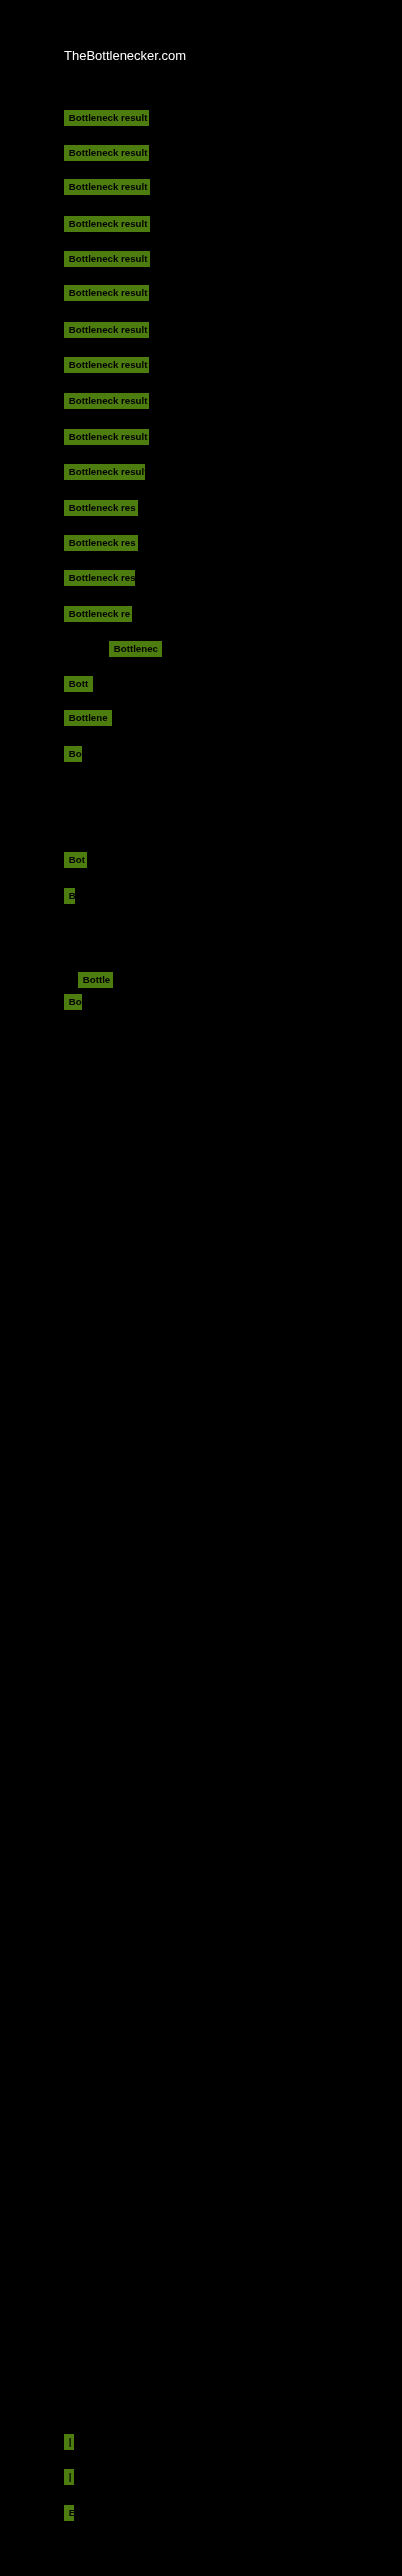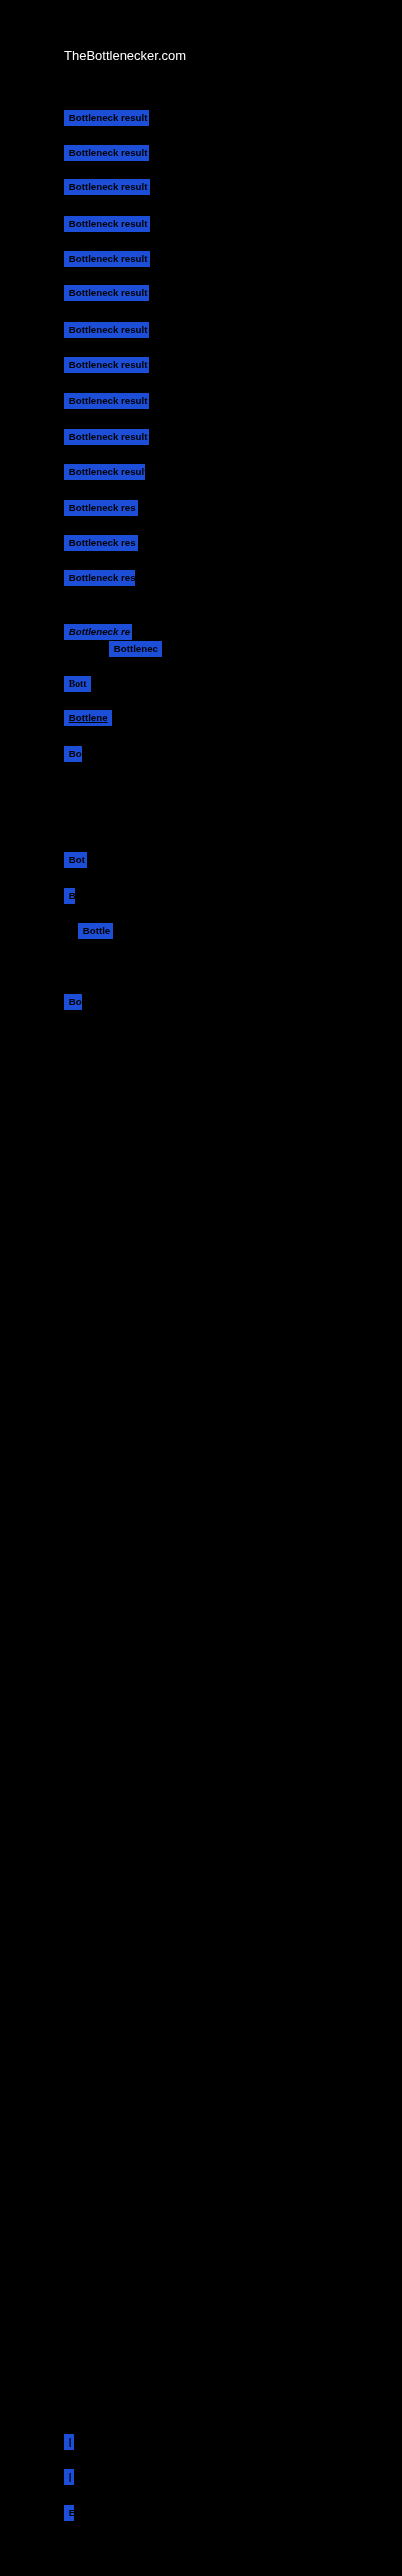--- a/index.html
+++ b/index.html
@@ -15,21 +15,21 @@
       position: relative;
     }
     .site-title {
       color: #ffffff;
       font-size: 13px;
       text-align: center;
       padding: 6.4px 0;
       font-weight: normal;
     }
     .badge {
-      background-color: #1d4ed8;
+      background-color: #4d7c0f;
       color: #000000;
       font-size: 9.7px;
       font-weight: bold;
       padding: 2.4px 4.8px;
       display: inline-block;
       white-space: nowrap;
       overflow: hidden;
     }
     .badge-row {
       position: absolute;
@@ -50,25 +50,25 @@
 <div class="badge-row" style="top: 187px;"><span class="badge" style="max-width: 86px;">Bottleneck result</span></div>
 <div class="badge-row" style="top: 221px;"><span class="badge" style="max-width: 85px;">Bottleneck result</span></div>
 <div class="badge-row" style="top: 258px;"><span class="badge" style="max-width: 85px;">Bottleneck result</span></div>
 <div class="badge-row" style="top: 293px;"><span class="badge" style="max-width: 85px;">Bottleneck result</span></div>
 <div class="badge-row" style="top: 329px;"><span class="badge" style="max-width: 85px;">Bottleneck result</span></div>
 <div class="badge-row" style="top: 365px;"><span class="badge" style="max-width: 85px;">Bottleneck result</span></div>
 <div class="badge-row" style="top: 400px;"><span class="badge" style="max-width: 81px;">Bottleneck result</span></div>
 <div class="badge-row" style="top: 436px;"><span class="badge" style="max-width: 74px;">Bottleneck res</span></div>
 <div class="badge-row" style="top: 471px;"><span class="badge" style="max-width: 74px;">Bottleneck res</span></div>
 <div class="badge-row" style="top: 506px;"><span class="badge" style="max-width: 71px;">Bottleneck res</span></div>
-<div class="badge-row" style="top: 560px; font-style: italic;"><span class="badge" style="max-width: 68px;">Bottleneck re</span></div>
+<div class="badge-row" style="top: 542px;"><span class="badge" style="max-width: 68px;">Bottleneck re</span></div>
 <div class="badge-row" style="top: 577px; padding-left: 45px;"><span class="badge" style="max-width: 53px;">Bottlenec</span></div>
-<div class="badge-row" style="top: 612px;"><span class="badge" style="max-width: 32px; font-family: Liberation Serif, serif;">Bott</span></div>
-<div class="badge-row" style="top: 646px;"><span class="badge" style="max-width: 48px; text-decoration: underline;">Bottlene</span></div>
+<div class="badge-row" style="top: 612px;"><span class="badge" style="max-width: 32px;">Bott</span></div>
+<div class="badge-row" style="top: 646px;"><span class="badge" style="max-width: 48px;">Bottlene</span></div>
 <div class="badge-row" style="top: 682px;"><span class="badge" style="max-width: 17.7px;">Bo</span></div>
 <div class="badge-row" style="top: 788px;"><span class="badge" style="max-width: 22.5px;">Bot</span></div>
 <div class="badge-row" style="top: 824px;"><span class="badge" style="max-width: 11.3px;">B</span></div>
-<div class="badge-row" style="top: 859px; padding-left: 14px;"><span class="badge" style="max-width: 35px;">Bottle</span></div>
+<div class="badge-row" style="top: 908px; padding-left: 14px;"><span class="badge" style="max-width: 35px;">Bottle</span></div>
 <div class="badge-row" style="top: 930px;"><span class="badge" style="max-width: 17.7px;">Bo</span></div>
 <div class="badge-row" style="top: 2370px;"><span class="badge" style="max-width: 6.4px;">|</span></div>
 <div class="badge-row" style="top: 2405px;"><span class="badge" style="max-width: 6.4px;">|</span></div>
 <div class="badge-row" style="top: 2441px;"><span class="badge" style="max-width: 8px;">E</span></div>
 
 
 </body></html>

